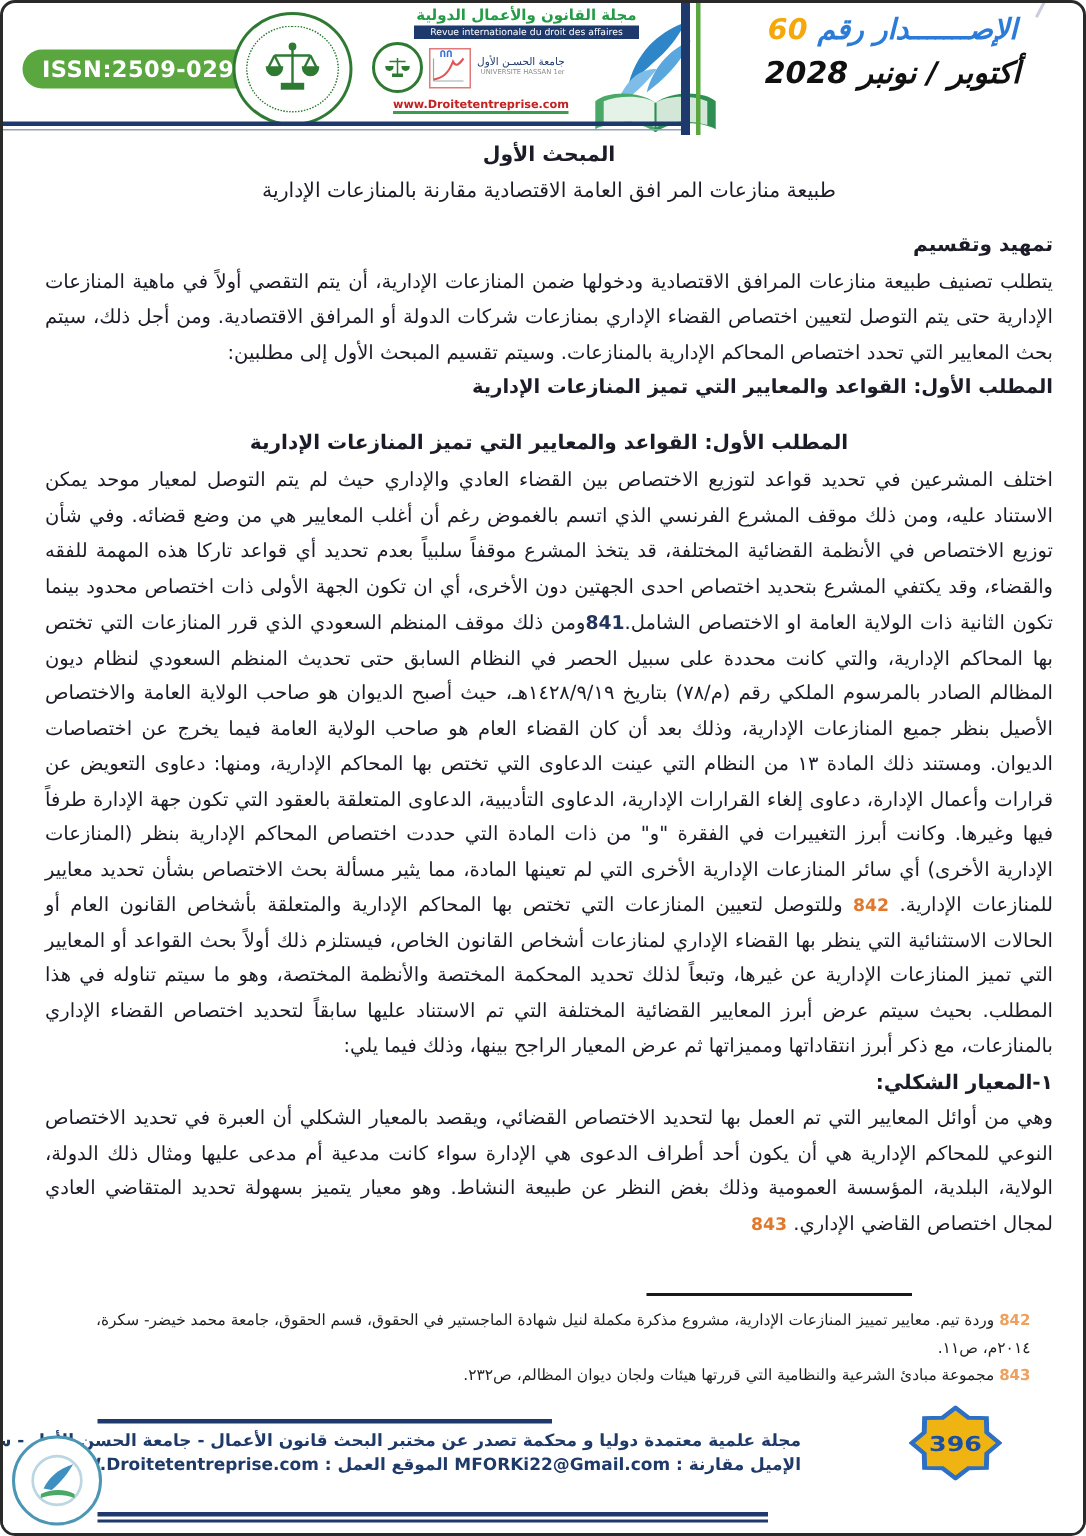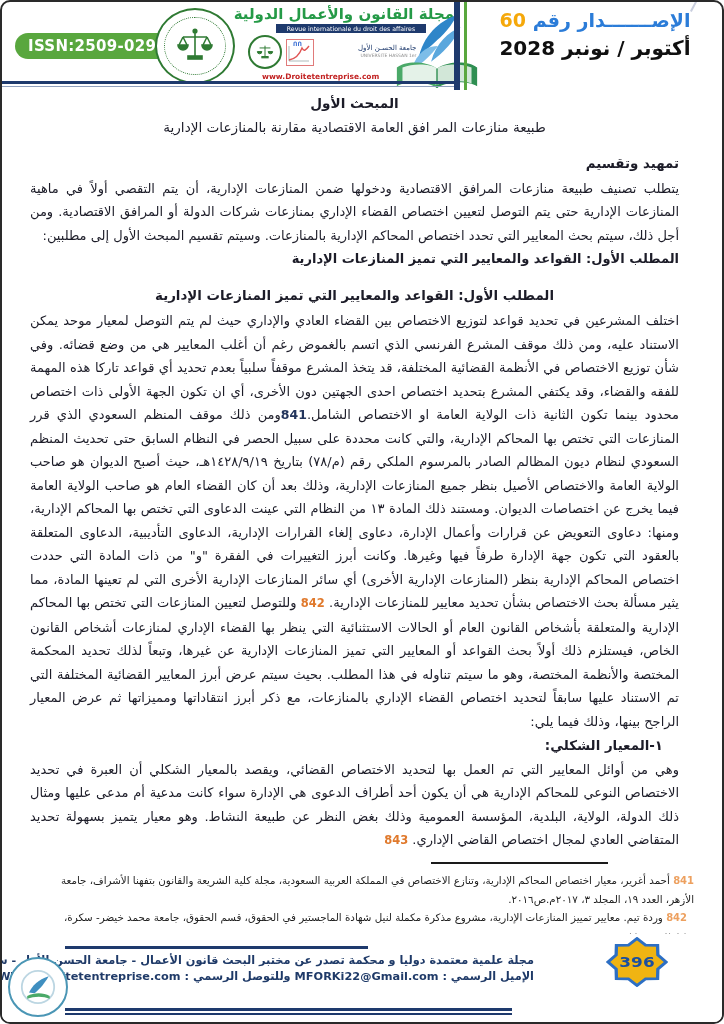--- a/index.html
+++ b/index.html
@@ -8,51 +8,51 @@
         font-family:"DejaVu Sans",sans-serif;}
 
   
   .header{position:absolute;top:0;left:0;width:724px;height:88px;}
   .issn-badge{position:absolute;left:13px;top:31px;background:#59a73e;color:#fff;
               font-weight:bold;font-size:15px;padding:4px 13px;border-radius:15px;letter-spacing:.3px;}
   .seal{border-radius:50%;background:#fff;border:2.5px solid #2f7a33;display:flex;align-items:center;justify-content:center;}
   .seal-inner{border:1.5px dotted #2f7a33;border-radius:50%;width:78%;height:78%;display:flex;align-items:center;justify-content:center;}
   .seal-large{position:absolute;left:153px;top:6px;width:76px;height:72px;}
   .logo-center{position:absolute;left:246px;top:3px;width:206px;height:82px;}
-  .lc-title{color:#259a47;font-weight:bold;font-size:15px;text-align:center;direction:rtl;white-space:nowrap;}
+  .lc-title{color:#259a47;font-weight:bold;font-size:10px;text-align:center;direction:rtl;white-space:nowrap;}
   .lc-banner{background:#1e3a6d;color:#fff;font-size:6.2px;text-align:center;width:146px;margin:1px auto 2px;padding:1px 2px;white-space:nowrap;}
   .lc-row{display:flex;align-items:center;gap:4px;margin-top:1px;}
   .seal-small{width:30px;height:30px;flex:0 0 auto;}
   .chart-box{width:28px;height:27px;background:#fff;border:1.5px solid #e07a7a;box-sizing:border-box;position:relative;flex:0 0 auto;}
   .chart-box .nn{position:absolute;top:0;left:6px;color:#3b6fd4;font-size:6px;font-weight:bold;}
-  .lc-univ{direction:rtl;font-size:7px;color:#1e3a6d;line-height:8px;text-align:right;margin-left:40px;}
+  .lc-univ{direction:rtl;font-size:7px;color:#1e3a6d;line-height:8px;text-align:right;}
   .lc-univ .latin{font-size:4.5px;color:#8b8b8b;direction:ltr;}
   .lc-url{color:#c22222;font-weight:bold;font-size:7.5px;border-bottom:2px solid #3a9e4e;width:max-content;margin:3px 0 0 14px;}
   .bird{position:absolute;left:164px;top:6px;}
   .book{position:absolute;left:146px;top:56px;}
   .vbar1{position:absolute;left:452px;top:0;width:6px;height:88px;background:#1e3a6d;}
   .vbar2{position:absolute;left:462px;top:0;width:3px;height:88px;background:#59a73e;}
   .hline1{position:absolute;top:79px;left:0;width:452px;height:3px;background:#1e3a6d;}
   .hline2{position:absolute;top:84px;left:0;width:452px;height:1px;background:#8fa0bd;}
-  .header-right{position:absolute;left:470px;top:7px;width:246px;direction:rtl;text-align:center;}
+  .header-right{position:absolute;left:470px;top:7px;width:246px;direction:rtl;text-align:center;font-style:italic;}
   .issue-line{color:#2b7cd8;font-weight:bold;font-size:19px;white-space:nowrap;}
   .issue-num{color:#f5a80a;}
   .issue-date{color:#101010;font-weight:bold;font-size:20px;margin-top:5px;white-space:nowrap;}
   .diag{position:absolute;left:218px;top:2px;width:84px;height:1.5px;background:#c9cede;transform:rotate(-62deg);transform-origin:left top;}
 
   
-  .doc{position:absolute;top:90px;left:28px;right:43px;direction:rtl;color:#1c1c28;
+  .doc{position:absolute;top:90px;left:28px;right:20px;direction:rtl;color:#1c1c28;
        font-size:13px;line-height:23.5px;text-align:justify;}
   .h-center{text-align:center;font-weight:bold;font-size:13.6px;margin:0;}
   .h-sub{text-align:center;font-weight:normal;font-size:13.6px;margin:0 0 13px;}
   .h-right{font-weight:bold;font-size:13.4px;margin:2px 0 1px;}
   .para{margin:0;}
   .matlab{font-weight:bold;margin:0;text-align:right;}
   .section-head{text-align:center;font-weight:bold;font-size:13.4px;margin:13px 0 2px;}
-  .crit-head{font-weight:bold;font-size:13.4px;margin:1px 16px 0;text-align:right;}
+  .crit-head{font-weight:bold;font-size:13.4px;margin:1px 0 0;text-align:right;}
   .ref{color:#e0792c;font-weight:bold;font-size:11.5px;}
   .ref.dark{color:#23355c;font-size:12.5px;}
 
   
   .footnotes{position:absolute;top:856px;left:28px;right:28px;direction:rtl;background:#fff;
              font-size:10.3px;line-height:18px;color:#1d1d1d;text-align:right;}
   .fn-sep{width:177px;height:2px;background:#1a1a1a;margin:4px 86px 7px auto;}
   .fn{margin:0;}
   .fn.indent{padding-right:7px;}
   .fn-num{color:#eda05f;font-weight:bold;font-size:10px;}
@@ -162,33 +162,32 @@
     <p class="para">يتطلب تصنيف طبيعة منازعات المرافق الاقتصادية ودخولها ضمن المنازعات الإدارية، أن يتم التقصي أولاً في ماهية المنازعات الإدارية حتى يتم التوصل لتعيين اختصاص القضاء الإداري بمنازعات شركات الدولة أو المرافق الاقتصادية. ومن أجل ذلك، سيتم بحث المعايير التي تحدد اختصاص المحاكم الإدارية بالمنازعات. وسيتم تقسيم المبحث الأول إلى مطلبين:</p>
     <p class="matlab">المطلب الأول: القواعد والمعايير التي تميز المنازعات الإدارية</p>
     <p class="section-head">المطلب الأول: القواعد والمعايير التي تميز المنازعات الإدارية</p>
     <p class="para"><span>اختلف المشرعين في تحديد قواعد لتوزيع الاختصاص بين القضاء العادي والإداري حيث لم يتم التوصل لمعيار موحد يمكن الاستناد عليه، ومن ذلك موقف المشرع الفرنسي الذي اتسم بالغموض رغم أن أغلب المعايير هي من وضع قضائه. وفي شأن توزيع الاختصاص في الأنظمة القضائية المختلفة، قد يتخذ المشرع موقفاً سلبياً بعدم تحديد أي قواعد تاركا هذه المهمة للفقه والقضاء، وقد يكتفي المشرع بتحديد اختصاص احدى الجهتين دون الأخرى، أي ان تكون الجهة الأولى ذات اختصاص محدود بينما تكون الثانية ذات الولاية العامة او الاختصاص الشامل.</span><span class="ref dark">841</span><span>ومن ذلك موقف المنظم السعودي الذي قرر المنازعات التي تختص بها المحاكم الإدارية، والتي كانت محددة على سبيل الحصر في النظام السابق حتى تحديث المنظم السعودي لنظام ديون المظالم الصادر بالمرسوم الملكي رقم (م/٧٨) بتاريخ ١٤٢٨/٩/١٩هـ، حيث أصبح الديوان هو صاحب الولاية العامة والاختصاص الأصيل بنظر جميع المنازعات الإدارية، وذلك بعد أن كان القضاء العام هو صاحب الولاية العامة فيما يخرج عن اختصاصات الديوان. ومستند ذلك المادة ١٣ من النظام التي عينت الدعاوى التي تختص بها المحاكم الإدارية، ومنها: دعاوى التعويض عن قرارات وأعمال الإدارة، دعاوى إلغاء القرارات الإدارية، الدعاوى التأديبية، الدعاوى المتعلقة بالعقود التي تكون جهة الإدارة طرفاً فيها وغيرها. وكانت أبرز التغييرات في الفقرة "و" من ذات المادة التي حددت اختصاص المحاكم الإدارية بنظر (المنازعات الإدارية الأخرى) أي سائر المنازعات الإدارية الأخرى التي لم تعينها المادة، مما يثير مسألة بحث الاختصاص بشأن تحديد معايير للمنازعات الإدارية. </span><span class="ref">842</span><span> وللتوصل لتعيين المنازعات التي تختص بها المحاكم الإدارية والمتعلقة بأشخاص القانون العام أو الحالات الاستثنائية التي ينظر بها القضاء الإداري لمنازعات أشخاص القانون الخاص، فيستلزم ذلك أولاً بحث القواعد أو المعايير التي تميز المنازعات الإدارية عن غيرها، وتبعاً لذلك تحديد المحكمة المختصة والأنظمة المختصة، وهو ما سيتم تناوله في هذا المطلب. بحيث سيتم عرض أبرز المعايير القضائية المختلفة التي تم الاستناد عليها سابقاً لتحديد اختصاص القضاء الإداري بالمنازعات، مع ذكر أبرز انتقاداتها ومميزاتها ثم عرض المعيار الراجح بينها، وذلك فيما يلي:</span></p>
     <p class="crit-head">١-المعيار الشكلي:</p>
     <p class="para"><span>وهي من أوائل المعايير التي تم العمل بها لتحديد الاختصاص القضائي، ويقصد بالمعيار الشكلي أن العبرة في تحديد الاختصاص النوعي للمحاكم الإدارية هي أن يكون أحد أطراف الدعوى هي الإدارة سواء كانت مدعية أم مدعى عليها ومثال ذلك الدولة، الولاية، البلدية، المؤسسة العمومية وذلك بغض النظر عن طبيعة النشاط. وهو معيار يتميز بسهولة تحديد المتقاضي العادي لمجال اختصاص القاضي الإداري. </span><span class="ref">843</span></p>
   </div>
 
   <div class="footnotes">
     <div class="fn-sep"></div>
-    <p class="fn"><span class="fn-num">841</span> <span>أحمد أغرير، معيار اختصاص المحاكم الإدارية، وتنازع الاختصاص في المملكة العربية السعودية، مجلة كلية الشريعة والقانون بتفهنا الأشراف، جامعة الأزهر، العدد ١٩، المجلد ٣، ٢٠١٧م.ص٢٠١٦.</span></p>
     <p class="fn indent"><span class="fn-num">842</span> <span>وردة تيم. معايير تمييز المنازعات الإدارية، مشروع مذكرة مكملة لنيل شهادة الماجستير في الحقوق، قسم الحقوق، جامعة محمد خيضر- سكرة، ٢٠١٤م، ص١١.</span></p>
     <p class="fn indent"><span class="fn-num">843</span> <span>مجموعة مبادئ الشرعية والنظامية التي قررتها هيئات ولجان ديوان المظالم، ص٢٣٢.</span></p>
   </div>
 
   <div class="footer">
     <div class="footer-content">
       <div class="fline-top"></div>
       <div class="ftext1">مجلة علمية معتمدة دوليا و محكمة تصدر عن مختبر البحث قانون الأعمال - جامعة الحسن الأول - سطات - المغرب</div>
       <div class="ftext2">
-        <span>الإميل الرسمي :</span>
+        <span>الإميل مقارنة :</span>
         <span dir="ltr">MFORKi22@Gmail.com</span>
-        <span>وللتوصل الرسمي :</span>
+        <span>الموقع العمل :</span>
         <span dir="ltr">WWW.Droitetentreprise.com</span>
       </div>
       <div class="fline-b1"></div>
       <div class="fline-b2"></div>
     </div>
 
     <div class="footer-logo">
       <svg width="36" height="36" viewBox="0 0 40 40">
         <circle cx="20" cy="20" r="18" fill="none" stroke="#bcd6e2" stroke-width="2"></circle>
         <path d="M10,26 C16,14 26,10 32,8 C26,18 20,24 16,27 Z" fill="#3f8fc0"></path>

